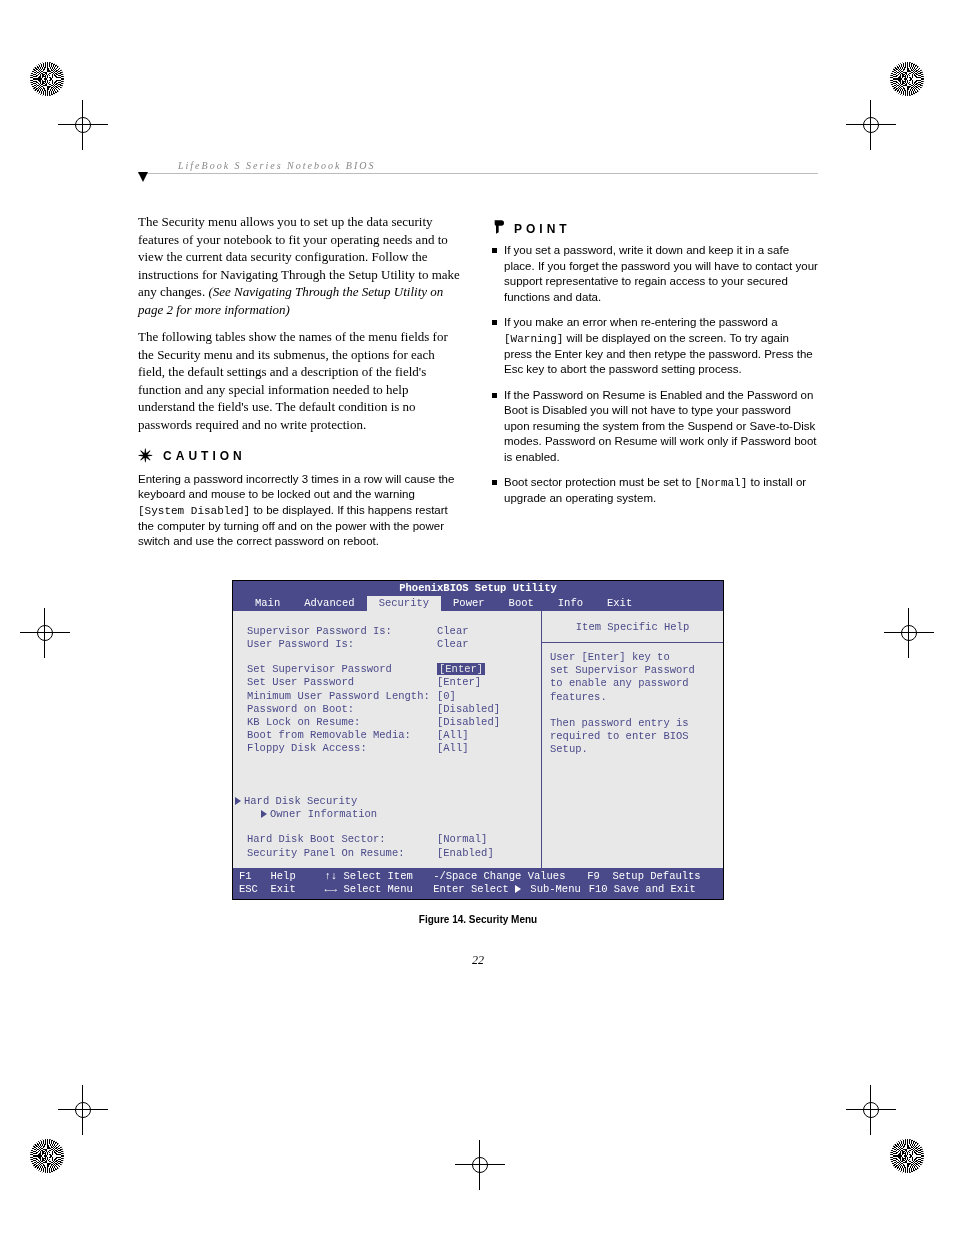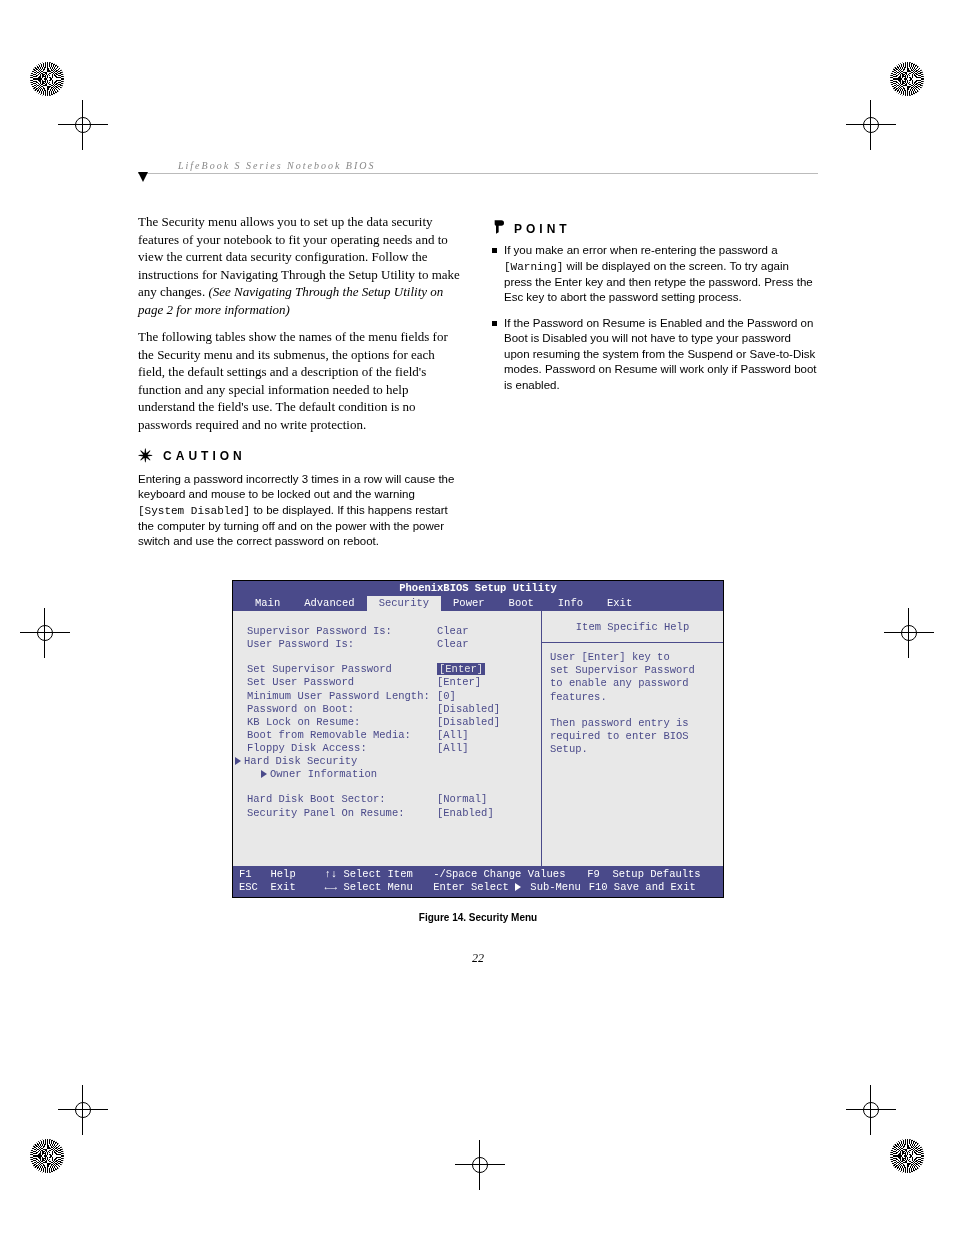--- a/index.html
+++ b/index.html
@@ -283,24 +283,28 @@
     <div class="col">
       <div class="callout-head">
         <span class="icon-point">
           <svg viewBox="0 0 24 24">
               <path d="M4 2 L14 2 Q18 2 18 6 Q18 10 14 10 L10 10 L10 20 L6 22 L6 10 Q4 10 4 8 Z" fill="#000"></path>
             </svg>
         </span>
         <span>POINT</span>
       </div>
       <ul class="points">
+        <li><span>If you set a password, write it down and keep it in a safe place. If you forget the password you will have to contact your support representative to regain access to your secured functions and data.</span></li>
         <li>
           <span>If you make an error when re-entering the password a </span><span class="mono">[Warning]</span><span> will be displayed on the screen. To try again press the Enter key and then retype the password. Press the Esc key to abort the password setting process.</span>
         </li>
         <li><span>If the Password on Resume is Enabled and the Password on Boot is Disabled you will not have to type your password upon resuming the system from the Suspend or Save-to-Disk modes. Password on Resume will work only if Password boot is enabled.</span></li>
+        <li>
+          <span>Boot sector protection must be set to </span><span class="mono">[Normal]</span><span> to install or upgrade an operating system.</span>
+        </li>
       </ul>
     </div>
   </div>
 
   <div class="bios-wrap">
     <div class="bios">
       <div class="bios-title">PhoenixBIOS Setup Utility</div>
       <div class="bios-tabs">
         <span>Main</span>
         <span>Advanced</span>
@@ -343,21 +347,21 @@
             </div>
             <div class="brow">
               <div class="blabel">Boot from Removable Media:</div>
               <div class="bval">[All]</div>
             </div>
             <div class="brow">
               <div class="blabel">Floppy Disk Access:</div>
               <div class="bval">[All]</div>
             </div>
             <div class="brow">
-              <div class="blabel" style="margin-left: -12px;"><span class="tri"></span>Hard Disk Security</div>
+              <div class="blabel" style="margin-left: -12px; margin-top: 40px;"><span class="tri"></span>Hard Disk Security</div>
             </div>
             <div class="brow">
               <div class="blabel" style="margin-left: -12px; padding-left: 26px;"><span class="tri"></span>Owner Information</div>
             </div>
             <div style="height: 12px;"></div>
             <div class="brow">
               <div class="blabel">Hard Disk Boot Sector:</div>
               <div class="bval">[Normal]</div>
             </div>
             <div class="brow">

